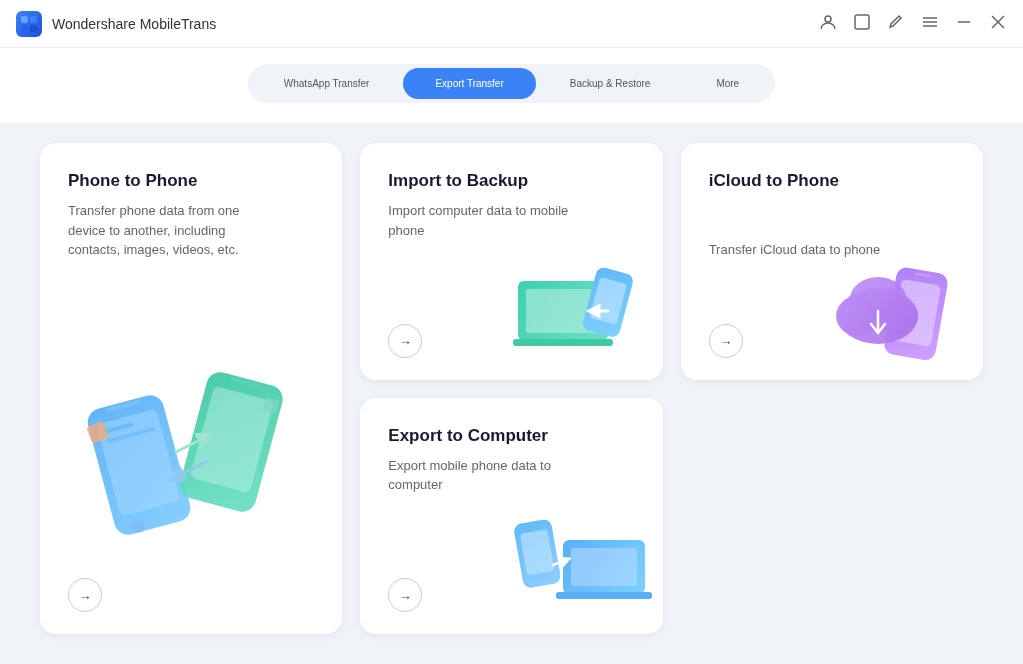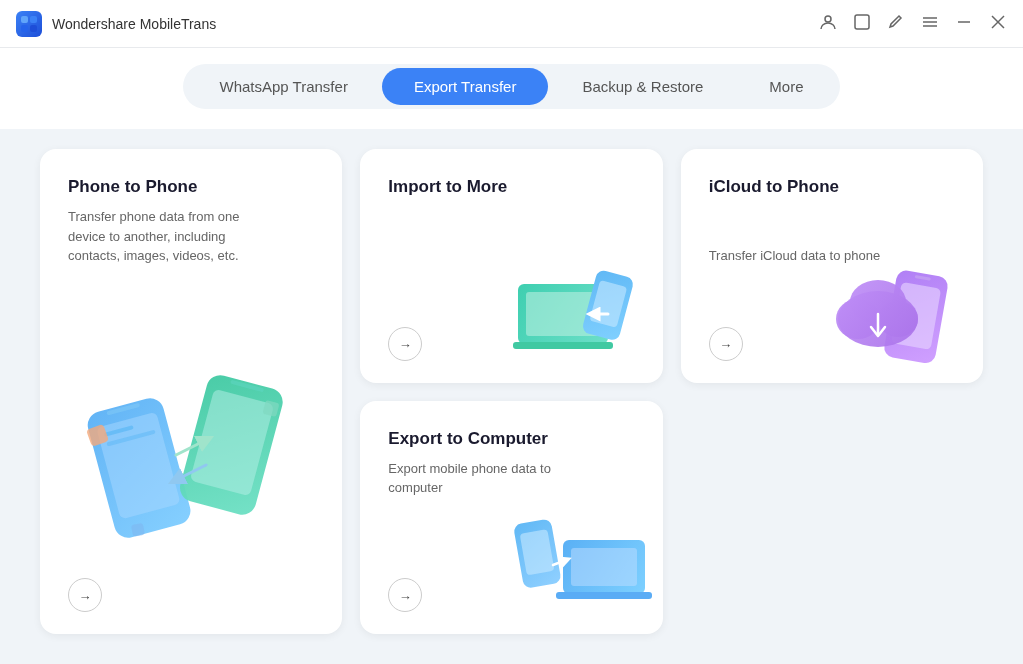--- a/index.html
+++ b/index.html
@@ -69,21 +69,21 @@
     .nav-tabs {
       display: flex;
       background: #f0f4f8;
       border-radius: 50px;
       padding: 4px;
       gap: 2px;
     }
     .nav-tab {
       padding: 10px 32px;
       border-radius: 50px;
-      font-size: 15px;
+      font-size: 10px;
       font-weight: 500;
       cursor: pointer;
       color: #555;
       background: transparent;
       border: none;
       transition: all 0.2s;
     }
     .nav-tab.active {
       background: #3b82f6;
       color: #fff;
@@ -274,21 +274,22 @@
           <marker id="arrowBlue" markerWidth="6" markerHeight="6" refX="3" refY="3" orient="auto">
             <path d="M0,0 L6,3 L0,6 Z" fill="#90c8f0"></path>
           </marker>
         </defs>
       </svg>
     </div>
     <div class="card-arrow btn-arrow">→</div>
   </div>
 
   <div class="card" style="position:relative; overflow:hidden;">
-    <div class="card-title">Import to More</div>
+    <div class="card-title">Import to Backup</div>
+    <div class="card-desc">Import computer data to mobile phone</div>
 
     <div style="position:absolute; right:10px; bottom:10px;">
       <svg width="140" height="110" viewBox="0 0 140 110" fill="none">
 
         <rect x="5" y="25" width="90" height="60" rx="6" fill="url(#tealLaptop)"></rect>
         <rect x="13" y="33" width="74" height="44" rx="3" fill="#b8efe0" opacity="0.6"></rect>
         <rect x="0" y="83" width="100" height="7" rx="3" fill="#40c9a2"></rect>
 
         <g transform="translate(85, 10) rotate(15)">
           <rect x="0" y="0" width="38" height="65" rx="8" fill="url(#bluePh)"></rect>

